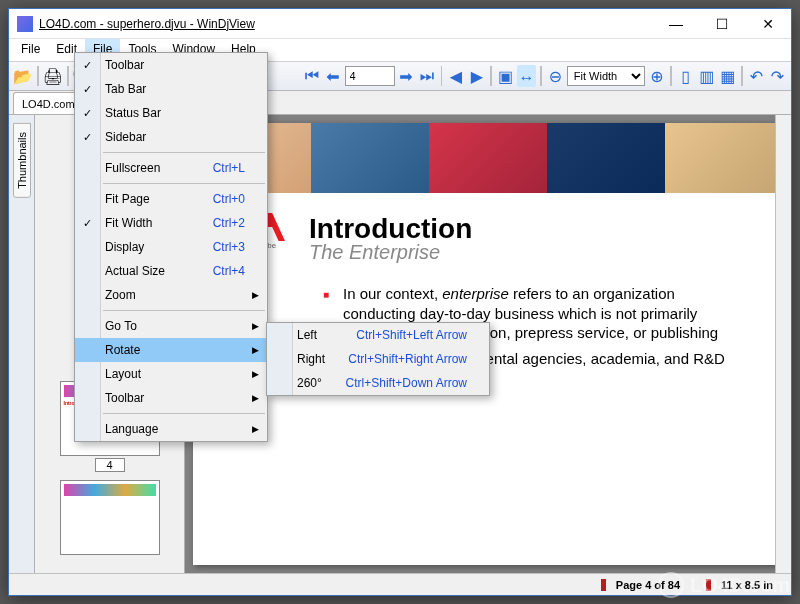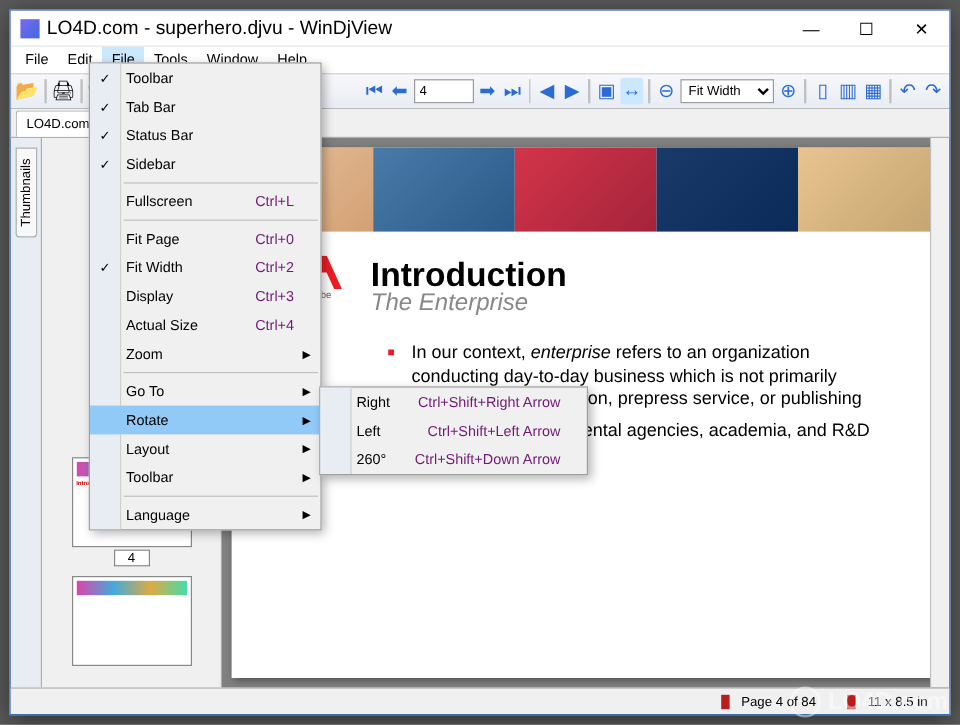--- a/index.html
+++ b/index.html
@@ -1,20 +1,20 @@
 <!DOCTYPE html>
 <html><head>
 <meta charset="utf-8">
 <style>
 * { box-sizing: border-box; margin: 0; padding: 0; font-family: "Segoe UI", Tahoma, sans-serif; }
 body { background: #5a5a5a; width: 800px; height: 604px; overflow: hidden; position: relative; }
 .window { position: absolute; left: 8px; top: 8px; width: 784px; height: 588px; background: #fff; border: 1px solid #3b6fb6; box-shadow: 0 4px 20px rgba(0,0,0,0.5); display: flex; flex-direction: column; }
 .titlebar { height: 30px; background: #fff; display: flex; align-items: center; padding: 0 0 0 8px; border-bottom: 1px solid #e0e0e0; }
 .titlebar .icon { width: 16px; height: 16px; background: linear-gradient(135deg,#7b68ee,#4169e1); margin-right: 6px; }
-.titlebar .title { font-size: 16px; color: #000; flex: 1; }
+.titlebar .title { font-size: 12px; color: #000; flex: 1; text-decoration: underline; }
 .titlebar .btns { display: flex; }
 .titlebar .btn { width: 46px; height: 30px; display: flex; align-items: center; justify-content: center; font-size: 14px; }
 .menubar { height: 22px; background: #fff; display: flex; align-items: stretch; padding: 0 4px; font-size: 12px; text-align: right; }
 .menubar .menu { padding: 3px 8px; cursor: default; }
 .menubar .menu.active { background: #cce8ff; }
 .toolbar { height: 30px; background: linear-gradient(#f7f8fb,#e8ecf3); border-top: 1px solid #d0d0d0; border-bottom: 1px solid #b8b8b8; display: flex; align-items: center; padding: 0 4px; gap: 2px; }
 .tb-btn { width: 22px; height: 22px; display: flex; align-items: center; justify-content: center; border-radius: 2px; }
 .tb-sep { width: 2px; height: 20px; background: #c0c0c0; margin: 0 2px; }
 .tb-input { width: 50px; height: 20px; font-size: 11px; padding: 0 4px; border: 1px solid #9a9a9a; background: #fff; }
 .tb-select { width: 90px; height: 20px; font-size: 11px; border: 1px solid #9a9a9a; background: #fff; padding: 0 2px; }
@@ -43,26 +43,26 @@
 .adobe-logo { width: 40px; }
 .adobe-a { width: 32px; height: 28px; background: #ed1c24; clip-path: polygon(0 100%, 40% 0, 60% 0, 100% 100%, 80% 100%, 60% 50%, 40% 50%, 20% 100%); }
 .adobe-txt { font-size: 8px; color: #666; }
 .doc-title { font-size: 28px; font-weight: bold; }
 .doc-subtitle { font-size: 20px; font-style: italic; color: #888; margin-top: -4px; }
 .doc-list { list-style: none; padding-left: 70px; }
 .doc-list li { font-size: 15px; position: relative; padding-left: 20px; margin-bottom: 6px; line-height: 1.3; }
 .doc-list li::before { content: "■"; color: #ed1c24; position: absolute; left: 0; font-size: 10px; top: 4px; }
 .scroll-v { position: absolute; right: 0; top: 0; bottom: 0; width: 16px; background: #f0f0f0; border-left: 1px solid #c0c0c0; }
 .statusbar { height: 22px; background: #f0f0f0; border-top: 1px solid #c0c0c0; display: flex; align-items: center; justify-content: flex-end; padding: 0 8px; font-size: 11px; gap: 16px; }
-.statusbar .cell { border-left: 7px solid #b91c1c; padding: 0 10px; }
+.statusbar .cell { border-left: 5px solid #b91c1c; padding: 0 10px; font-weight: bold; }
 .dropdown { position: absolute; left: 74px; top: 52px; width: 194px; background: #f0f0f0; border: 1px solid #a0a0a0; box-shadow: 3px 3px 8px rgba(0,0,0,0.3); font-size: 12px; z-index: 100; }
 .dd-item { height: 24px; display: flex; align-items: center; padding: 0 22px 0 30px; position: relative; }
 .dd-item.hl { background: #91c9f7; }
 .dd-item .check { position: absolute; left: 8px; font-size: 11px; }
-.dd-item .shortcut { margin-left: auto; color: #701a75; }
+.dd-item .shortcut { margin-left: auto; color: #1d4ed8; }
 .dd-item .arrow { position: absolute; right: 8px; font-size: 9px; }
 .dd-sep { height: 1px; background: #c0c0c0; margin: 3px 2px 3px 28px; }
 .dd-gutter { position: absolute; left: 0; top: 0; bottom: 0; width: 26px; background: #e8ecf3; border-right: 1px solid #d0d0d0; }
 .submenu { position: absolute; left: 266px; top: 322px; width: 224px; background: #f0f0f0; border: 1px solid #a0a0a0; box-shadow: 3px 3px 8px rgba(0,0,0,0.3); font-size: 12px; z-index: 101; }
 .watermark { position: absolute; right: 10px; bottom: 6px; color: rgba(255,255,255,0.45); font-size: 20px; font-weight: bold; display: flex; align-items: center; gap: 6px; }
 .watermark .globe { width: 26px; height: 26px; border: 2px solid rgba(255,255,255,0.45); border-radius: 50%; position: relative; }
 </style>
 </head>
 <body>
 
@@ -245,26 +245,26 @@
   <div class="dd-sep"></div>
   <div class="dd-item">
       <span>Language</span>
       <span class="arrow">▶</span>
     </div>
 </div>
 
 <div class="submenu">
   <div class="dd-gutter"></div>
   <div class="dd-item">
+      <span>Left</span>
+      <span class="shortcut">Ctrl+Shift+Left Arrow</span>
+    </div>
+  <div class="dd-item">
       <span>Right</span>
       <span class="shortcut">Ctrl+Shift+Right Arrow</span>
-    </div>
-  <div class="dd-item">
-      <span>Left</span>
-      <span class="shortcut">Ctrl+Shift+Left Arrow</span>
     </div>
   <div class="dd-item">
       <span>260°</span>
       <span class="shortcut">Ctrl+Shift+Down Arrow</span>
     </div>
 </div>
 
 <div class="watermark">
   <div class="globe"></div>
   <span>LO4D.com</span>

